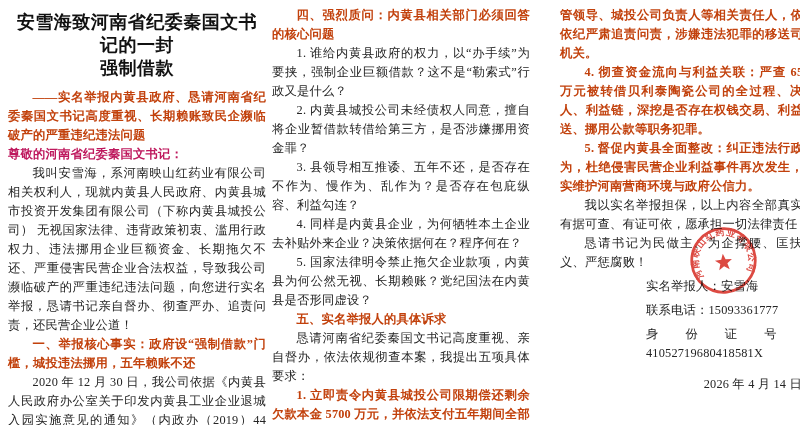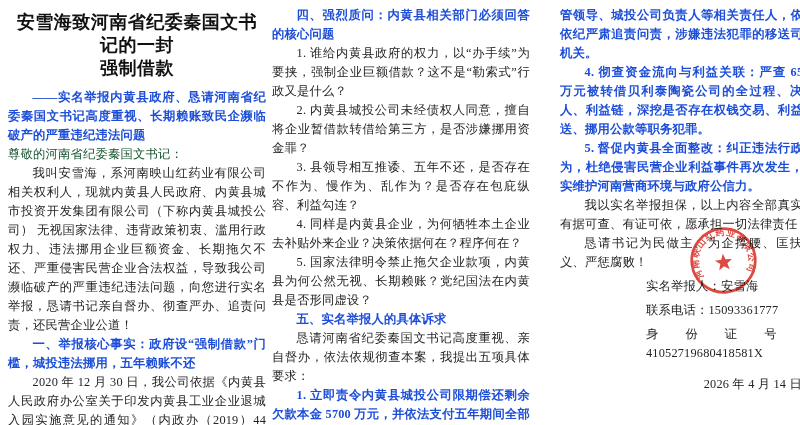--- a/index.html
+++ b/index.html
@@ -29,22 +29,22 @@
     line-height:23px;
     font-weight:700;
     text-align:center;
     color:#111;
     margin-top:5px;
     margin-bottom:8px;
     letter-spacing:0.5px;
   }
   p { text-indent:2em; color:#242424; }
   p.noindent { text-indent:0; }
-  .bold { font-weight:700; color:#1d4ed8; }
-  .salutation { text-indent:0; font-weight:400; color:#14532d; }
+  .bold { font-weight:700; color:#c2410c; }
+  .salutation { text-indent:0; font-weight:700; color:#be185d; }
   .sigline { text-indent:0; padding-left:86px; margin-top:5px; }
   .dateline { text-indent:0; text-align:right; padding-right:14px; margin-top:12px; }
   .stamp {
     position:absolute;
     left:689px;
     top:226px;
     width:69px;
     height:69px;
     mix-blend-mode:multiply;
     opacity:0.92;

